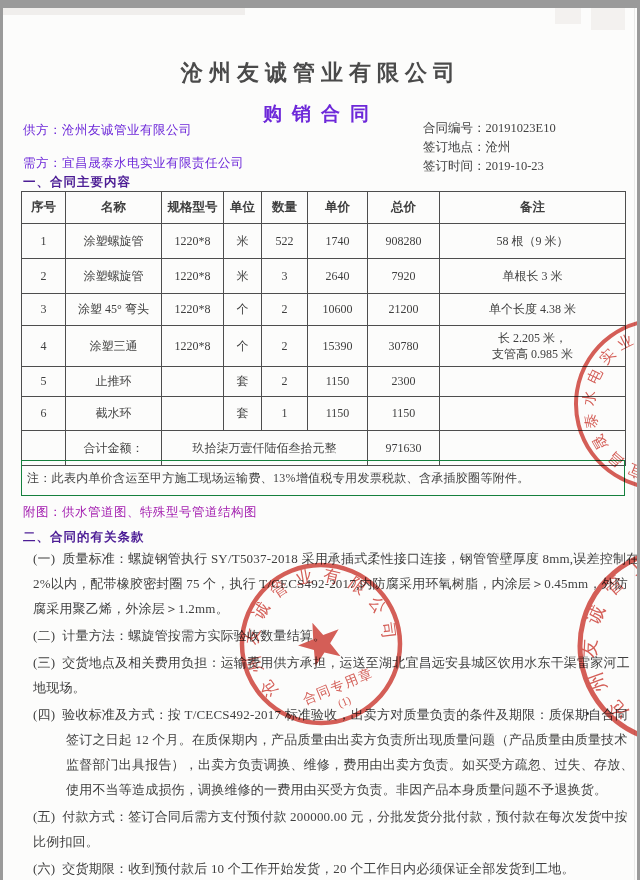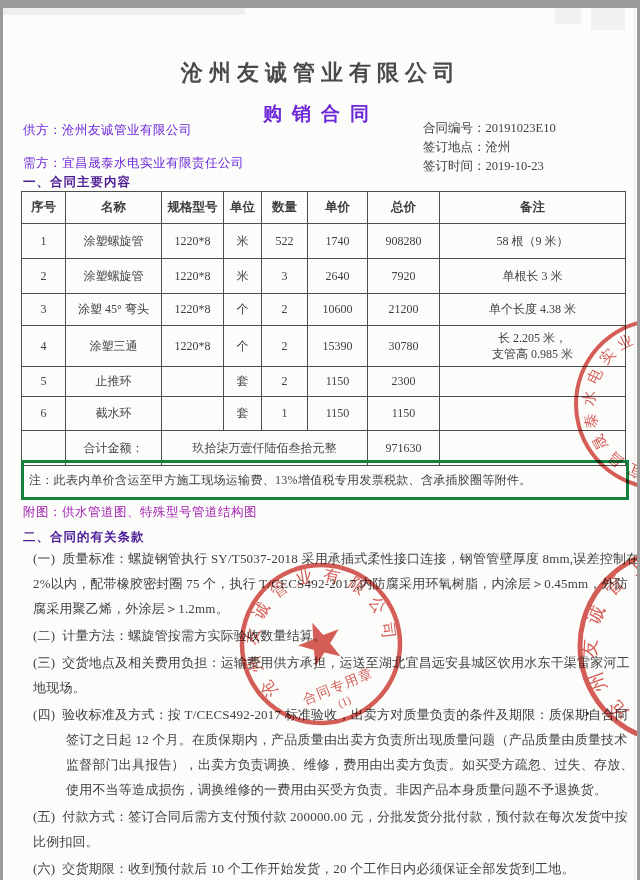--- a/index.html
+++ b/index.html
@@ -39,21 +39,21 @@
   table.items th{font-size:12.5px;font-weight:600;height:29px;}
   tbody tr:nth-child(1){height:35px;}
   tbody tr:nth-child(2){height:35px;}
   tbody tr:nth-child(3){height:32px;}
   tbody tr:nth-child(4){height:41px;}
   tbody tr:nth-child(5){height:30px;}
   tbody tr:nth-child(6){height:34px;}
   tr.total-row{height:30px;}
 
   .note-box{position:absolute;left:18px;top:452px;width:592px;height:34px;
-    border:3px solid #15803d;display:flex;align-items:center;padding:0 5px;
+    border:1px solid #15803d;display:flex;align-items:center;padding:0 5px;
     font-size:12px;color:#3f3f3f;letter-spacing:0.3px;background:transparent;text-align:right;}
   .attachment-line{position:absolute;left:20px;top:496px;font-size:12.5px;color:#a21caf;letter-spacing:0.5px;font-family:Liberation Serif, serif;}
 
   .terms{position:absolute;left:30px;top:538px;width:607px;}
   .terms p{margin:0 0 2px;line-height:25px;font-size:13px;color:#3f3f3f;letter-spacing:0.2px;}
   .terms p.hang{padding-left:33px;text-indent:-33px;}
   .tmark{margin-right:7px;}
 
   
   .stamp{position:absolute;mix-blend-mode:multiply;opacity:0.84;pointer-events:none;}

